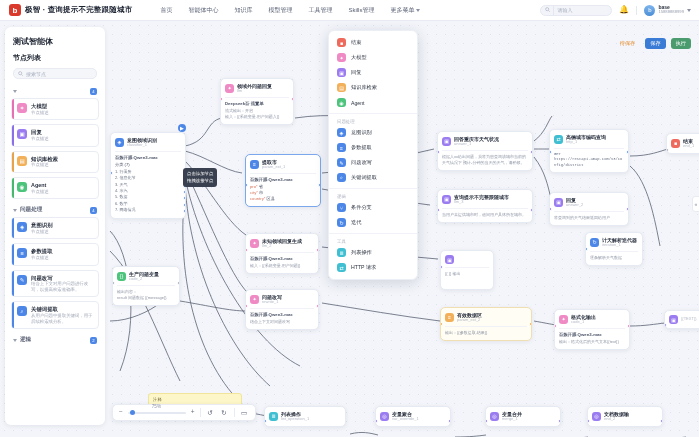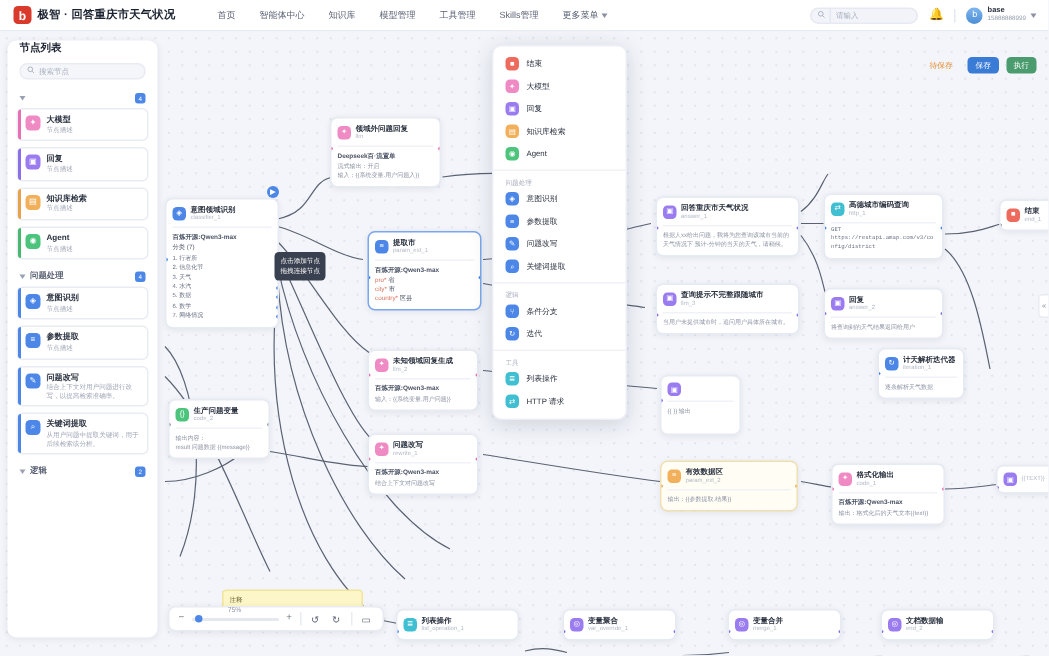--- a/index.html
+++ b/index.html
@@ -573,20 +573,21 @@
     <span class="mi-label">HTTP 请求</span>
   </div>
 </div>
 
 <div class="tooltip">
   <div class="tt-line">点击添加节点</div>
   <div class="tt-line">拖拽连接节点</div>
 </div>
 
 <div class="sidebar">
+  <div class="sb-title">测试智能体</div>
   <div class="sb-sub">节点列表</div>
   <div class="sb-search">
     <span>
       <svg width="5" height="5" viewBox="0 0 16 16">
           <circle cx="7" cy="7" r="5" stroke="#a9afbe" fill="none" stroke-width="2"></circle>
           <line x1="11" y1="11" x2="15" y2="15" stroke="#a9afbe" stroke-width="2"></line>
         </svg>
     </span>
     <span class="ph">搜索节点</span>
   </div>
@@ -665,21 +666,21 @@
       <span class="grp-title">逻辑</span>
       <span class="grp-badge">2</span>
     </div>
   </div>
 </div>
 <div class="collapse-tab">«</div>
 
 <div class="header">
   <div class="brand">
     <div class="brand-logo">b</div>
-    <div class="brand-name">极智 · 回答重庆市天气状况</div>
+    <div class="brand-name">极智 · 查询提示不完整跟随城市</div>
   </div>
   <div class="nav">
     <div class="nav-item">首页</div>
     <div class="nav-item">智能体中心</div>
     <div class="nav-item">知识库</div>
     <div class="nav-item">模型管理</div>
     <div class="nav-item">工具管理</div>
     <div class="nav-item">Skills管理</div>
     <div class="nav-item nav-more">
       <span>更多菜单</span>

